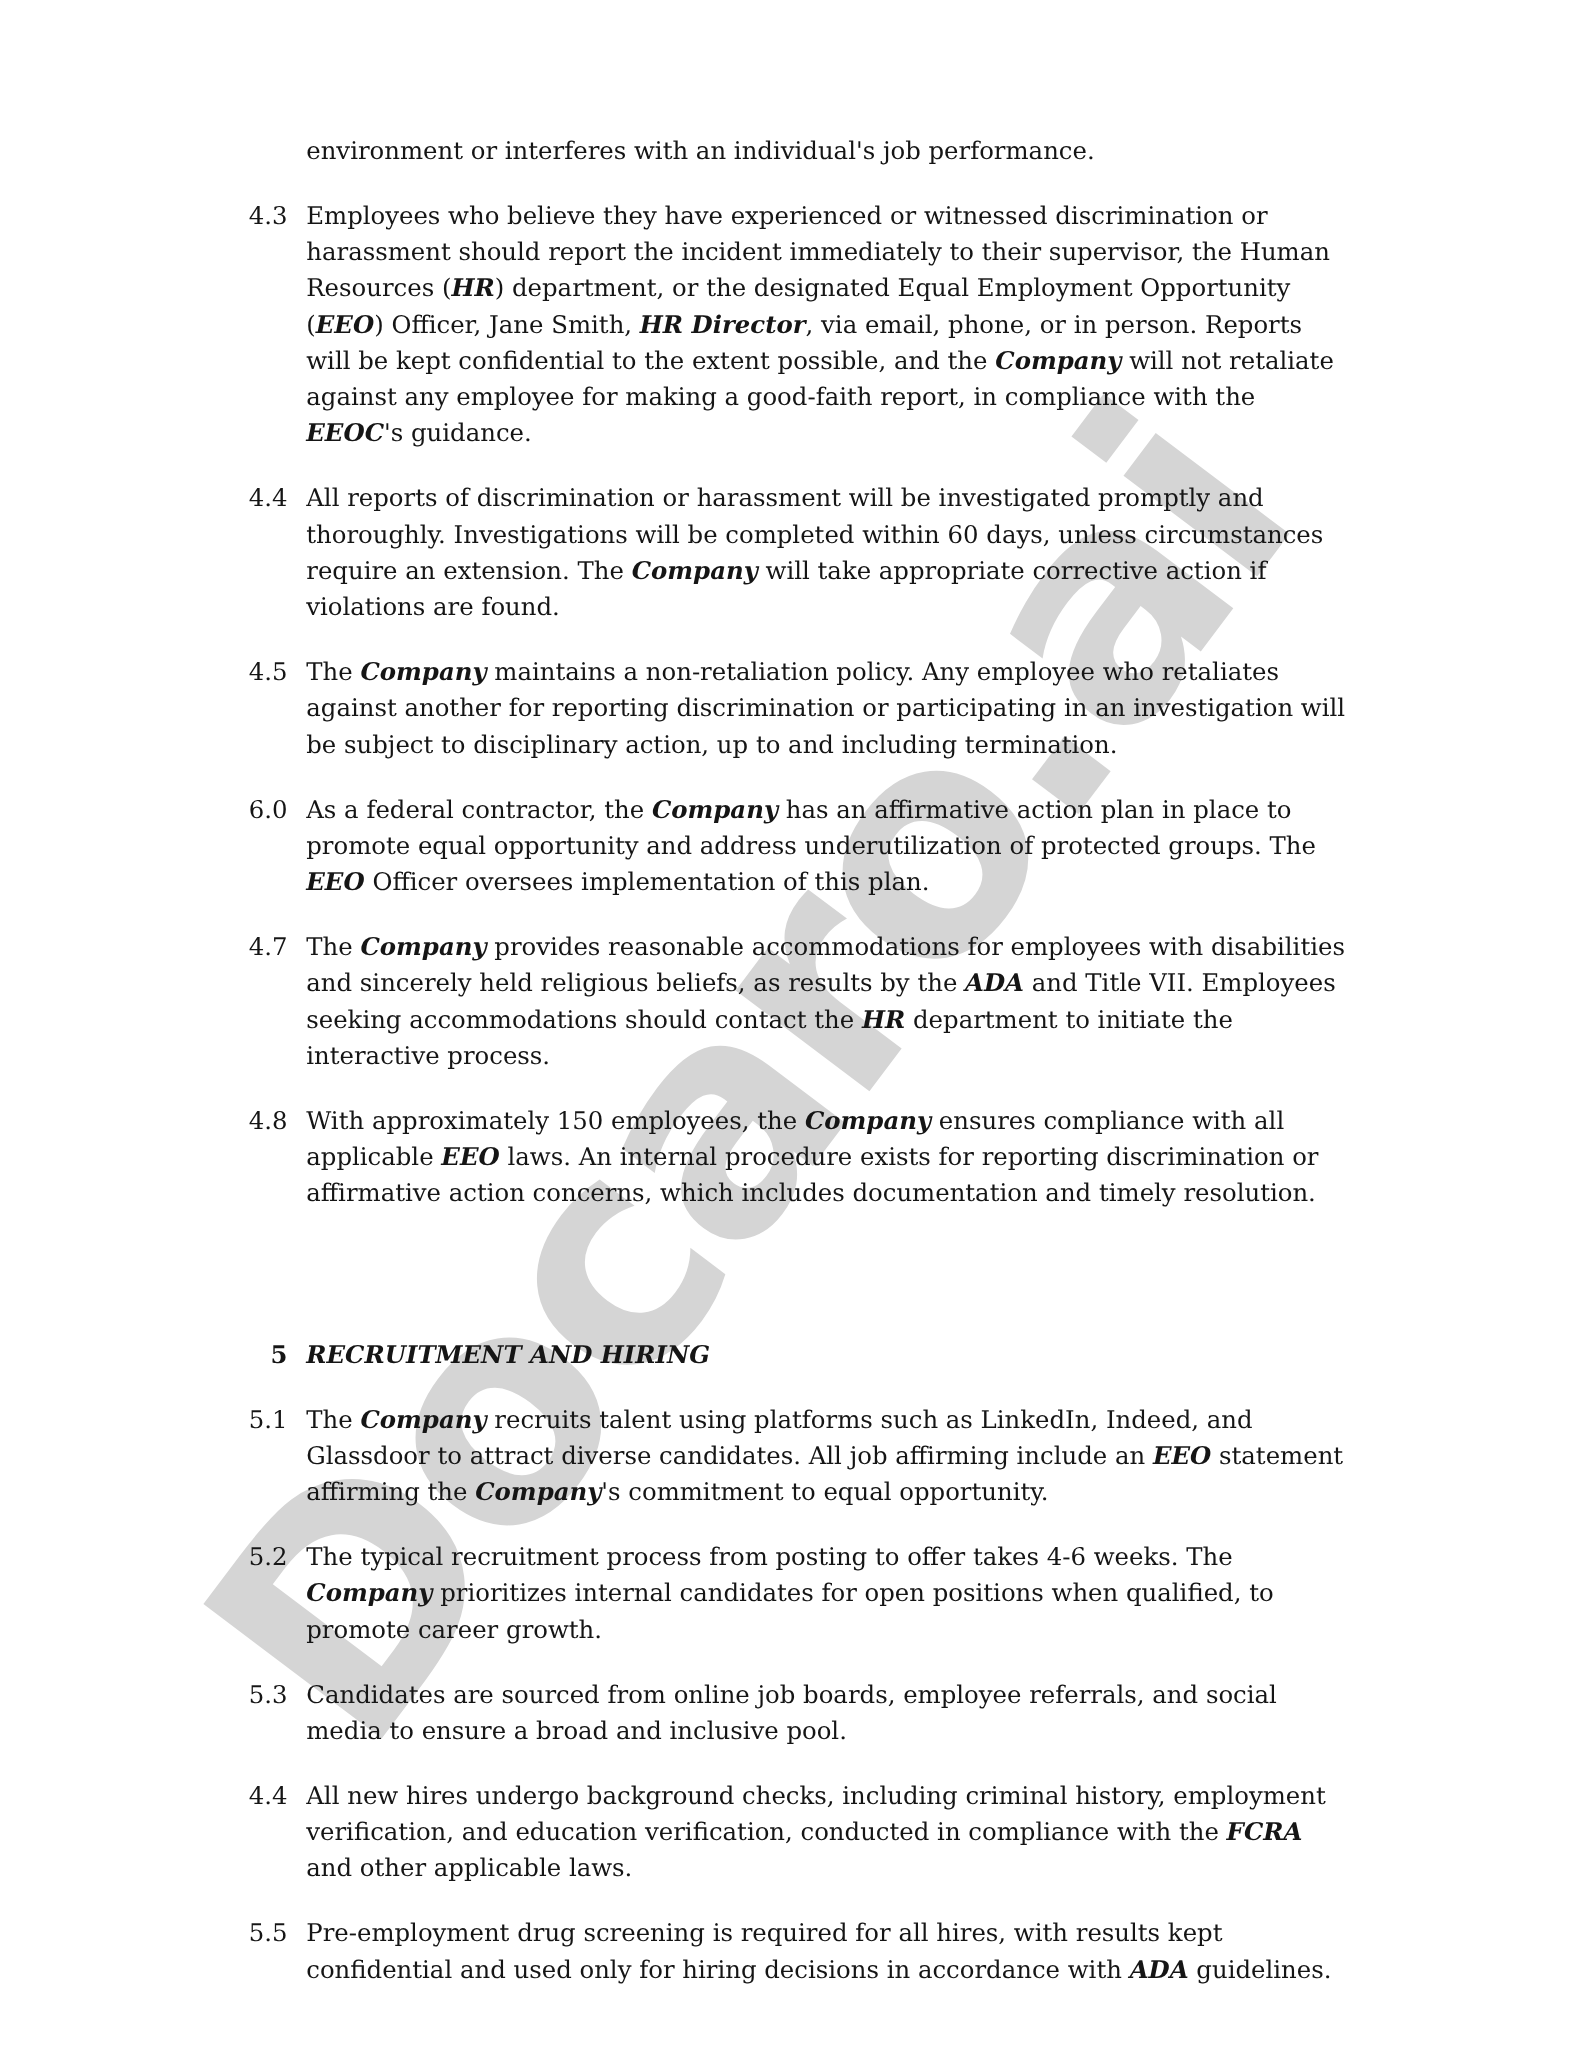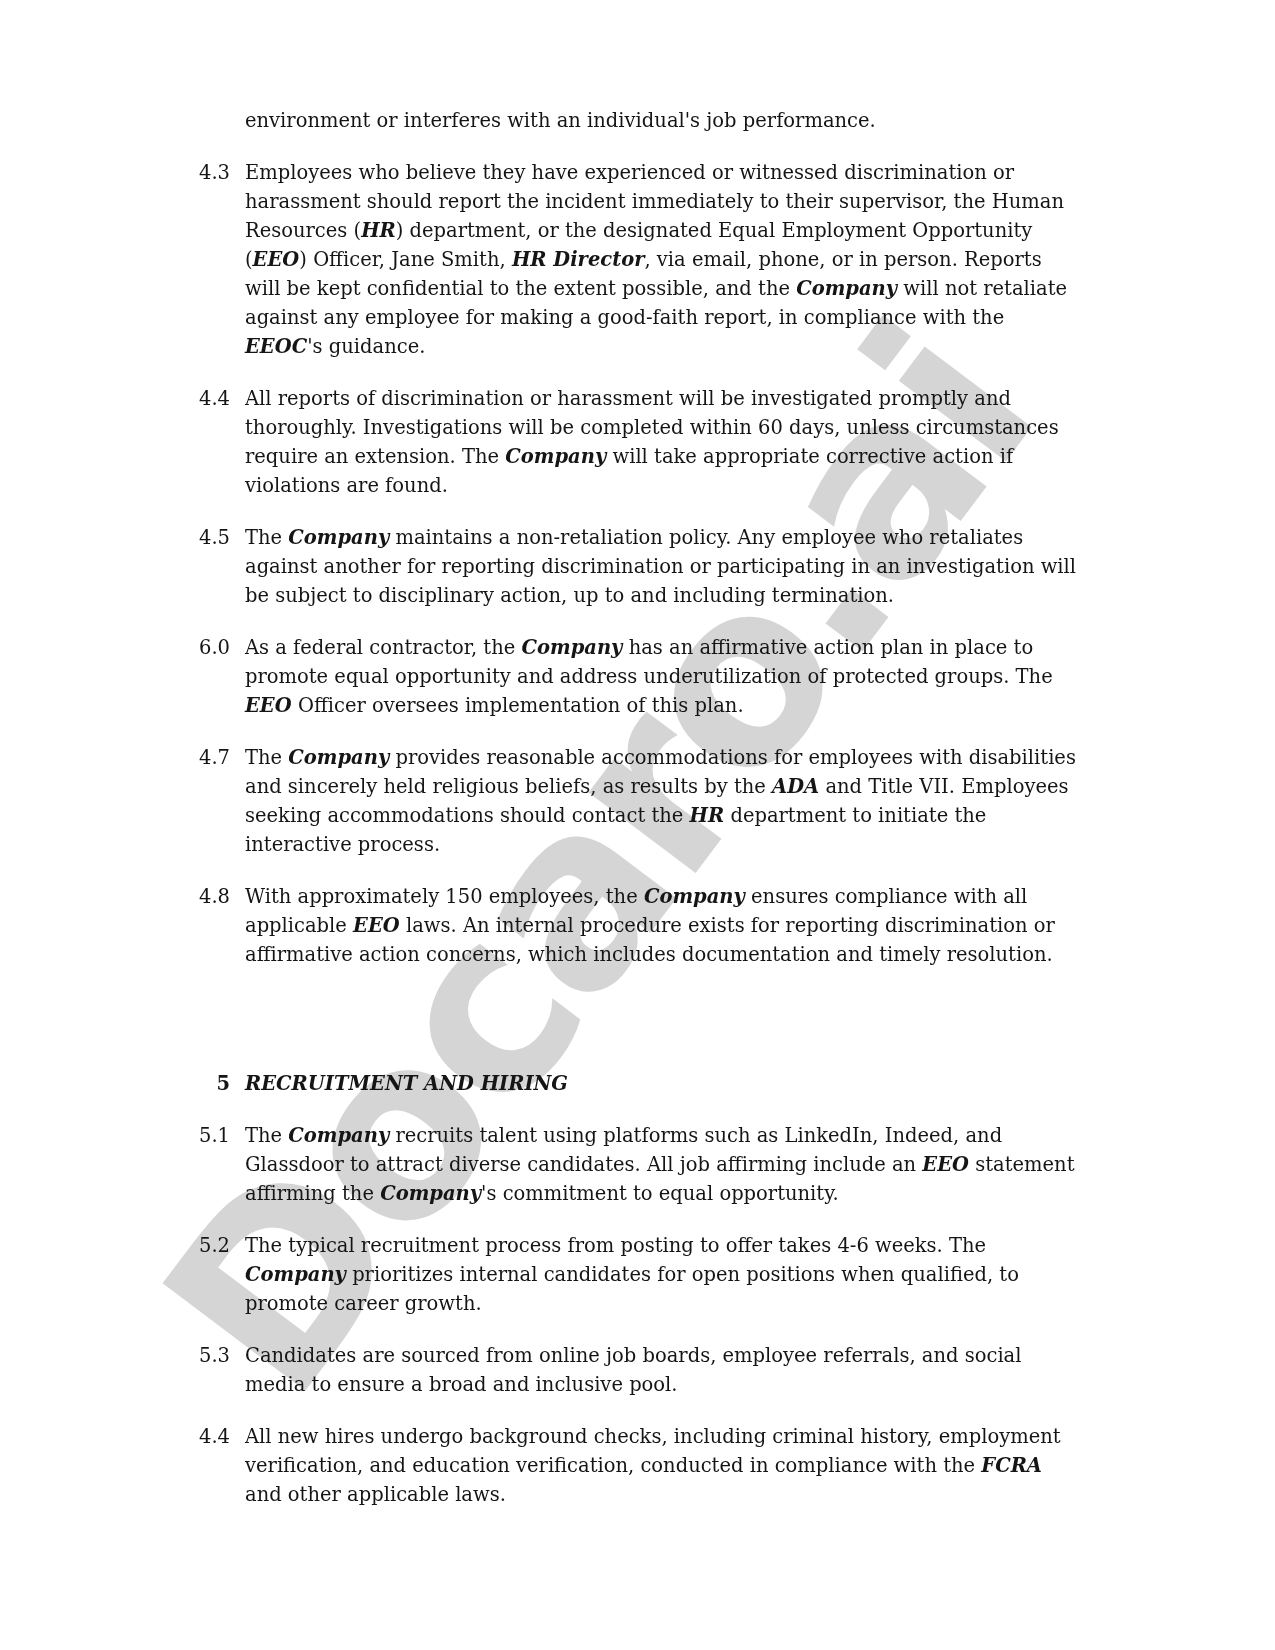--- a/index.html
+++ b/index.html
@@ -102,13 +102,17 @@
       <p class="content"><span>The typical recruitment process from posting to offer takes 4-6 weeks. The </span><strong>Company</strong><span> prioritizes internal candidates for open positions when qualified, to promote career growth.</span></p>
     </div>
     <div class="block item">
       <span class="num">5.3</span>
       <p class="content"><span>Candidates are sourced from online job boards, employee referrals, and social media to ensure a broad and inclusive pool.</span></p>
     </div>
     <div class="block item">
       <span class="num">4.4</span>
       <p class="content"><span>All new hires undergo background checks, including criminal history, employment verification, and education verification, conducted in compliance with the </span><strong>FCRA</strong><span> and other applicable laws.</span></p>
     </div>
+    <div class="block item">
+      <span class="num">5.5</span>
+      <p class="content"><span>Pre-employment drug screening is required for all hires, with results kept confidential and used only for hiring decisions in accordance with </span><strong>ADA</strong><span> guidelines.</span></p>
+    </div>
   </div>
 
 </body></html>

